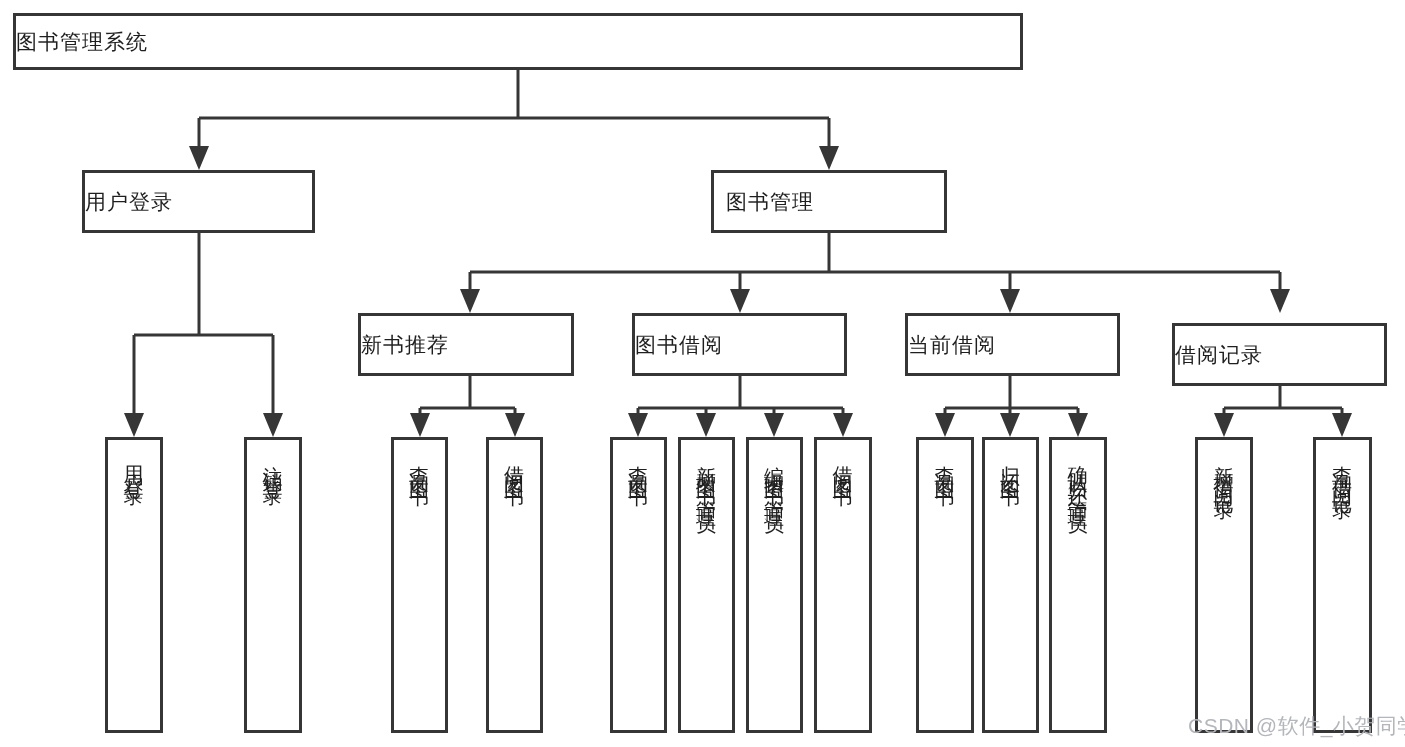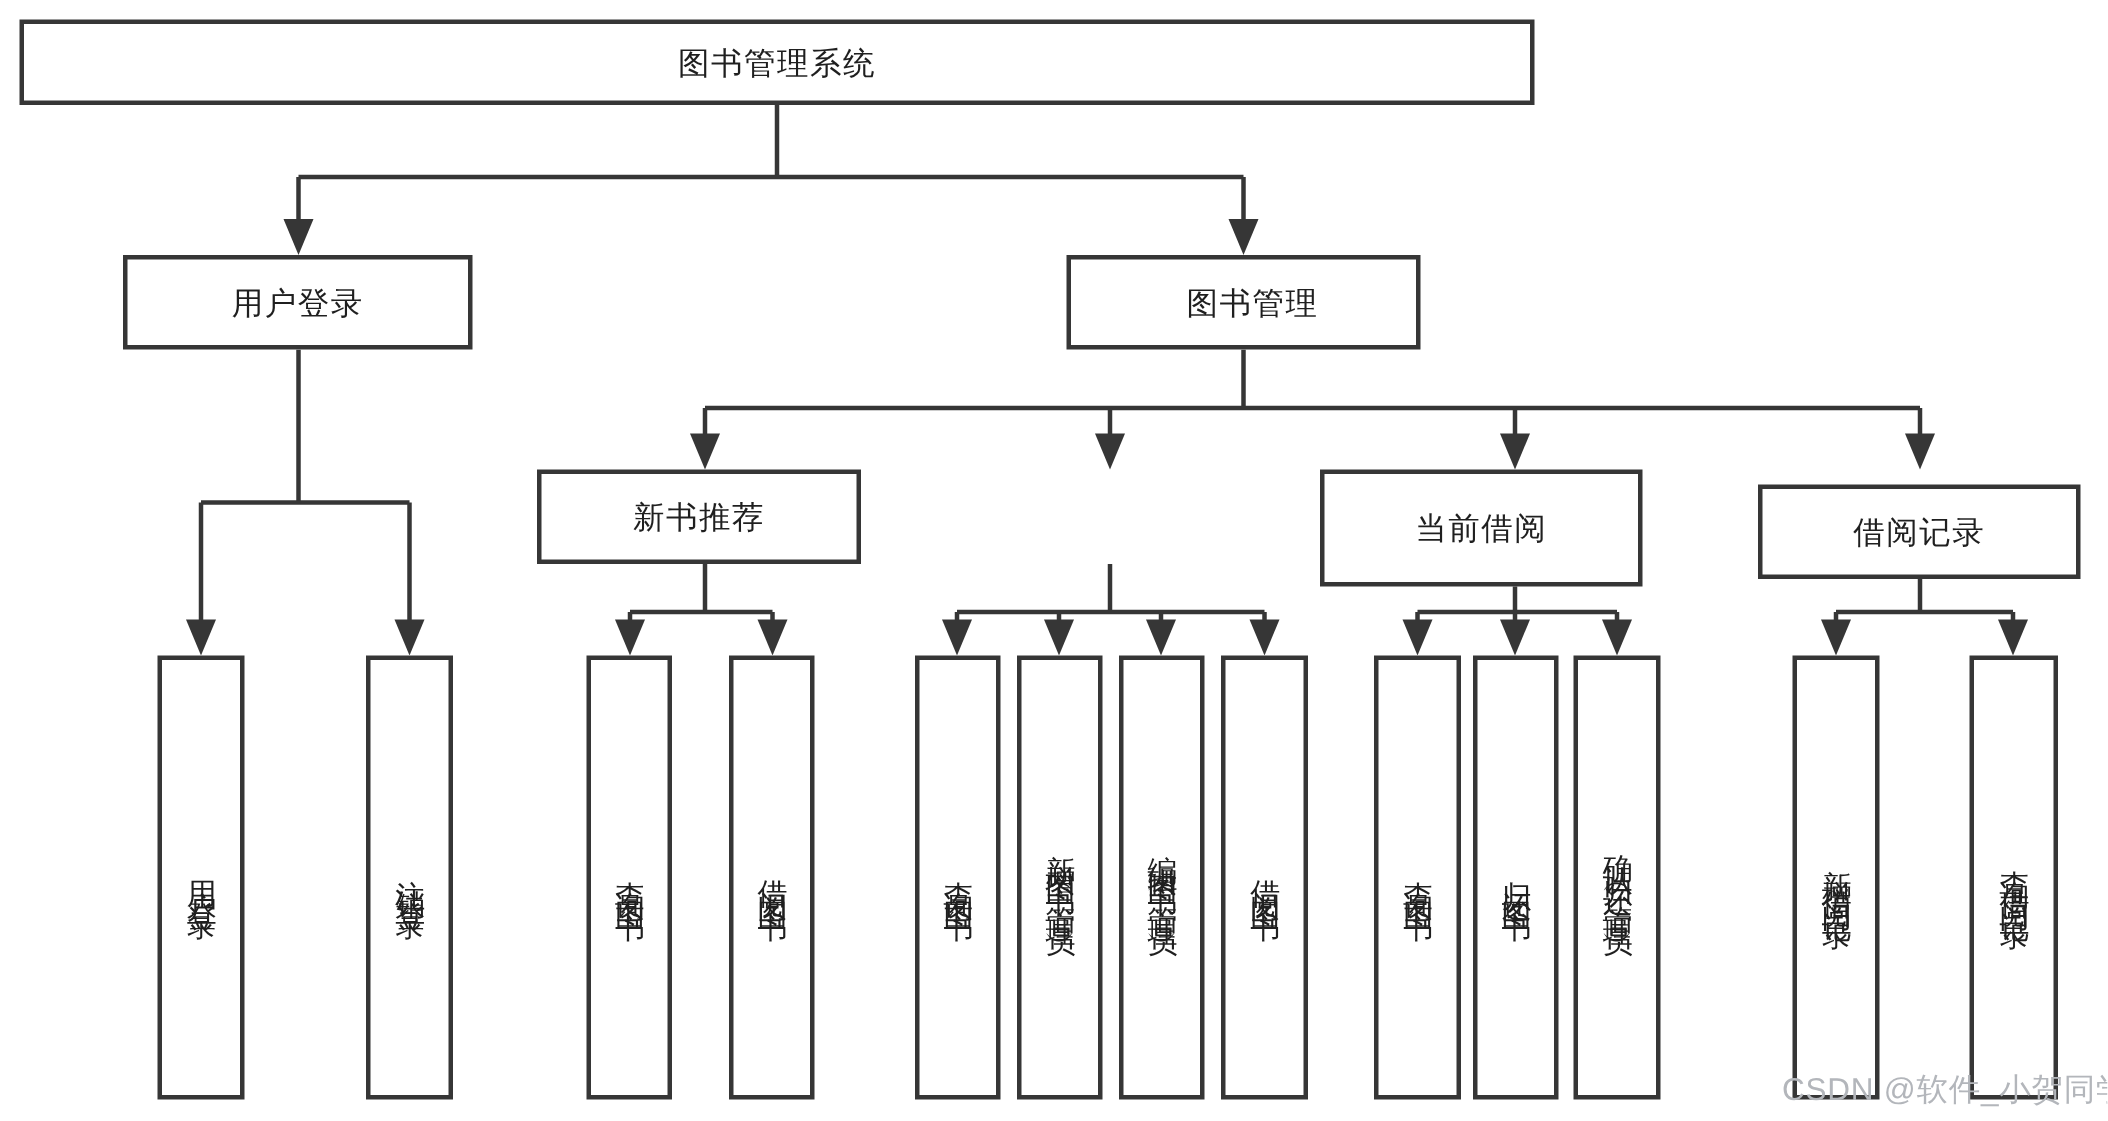--- a/index.html
+++ b/index.html
@@ -16,21 +16,21 @@
     background:var(--bg);
     overflow:hidden;
   }
   #wires{position:absolute;left:0;top:0;z-index:1;}
   .node{
     position:absolute;
     box-sizing:border-box;
     background:#fff;
     border:3px solid var(--line);
     color:var(--text);
-    display:flex;align-items:center;justify-content:center;
+    display:flex;align-items:center;justify-content:flex-start;
     z-index:2;
     text-align:center;
   }
   .node.h{font-size:21px;letter-spacing:1px;}
   .node.v{
     font-size:20px;
     writing-mode:vertical-lr;
     text-orientation:mixed;
     letter-spacing:7px;
     line-height:1;
@@ -132,21 +132,24 @@
   <div class="node h" style="left:82px;top:170px;width:233px;height:63px;">
     <span>用户登录</span>
   </div>
   <div class="node h" style="left:711px;top:170px;width:236px;height:63px;padding-left:12px;">
     <span>图书管理</span>
   </div>
 
   <div class="node h" style="left:358px;top:313px;width:216px;height:63px;">
     <span>新书推荐</span>
   </div>
-  <div class="node h" style="left:880px;top:313px;width:215px;height:78px;">
+  <div class="node h" style="left:632px;top:313px;width:215px;height:63px;">
+    <span>图书借阅</span>
+  </div>
+  <div class="node h" style="left:905px;top:313px;width:215px;height:63px;">
     <span>当前借阅</span>
   </div>
   <div class="node h" style="left:1172px;top:323px;width:215px;height:63px;">
     <span>借阅记录</span>
   </div>
 
   <div class="node v" style="left:105px;top:437px;width:58px;height:296px;">
     <span>用户登录</span>
   </div>
   <div class="node v" style="left:244px;top:437px;width:58px;height:296px;">

